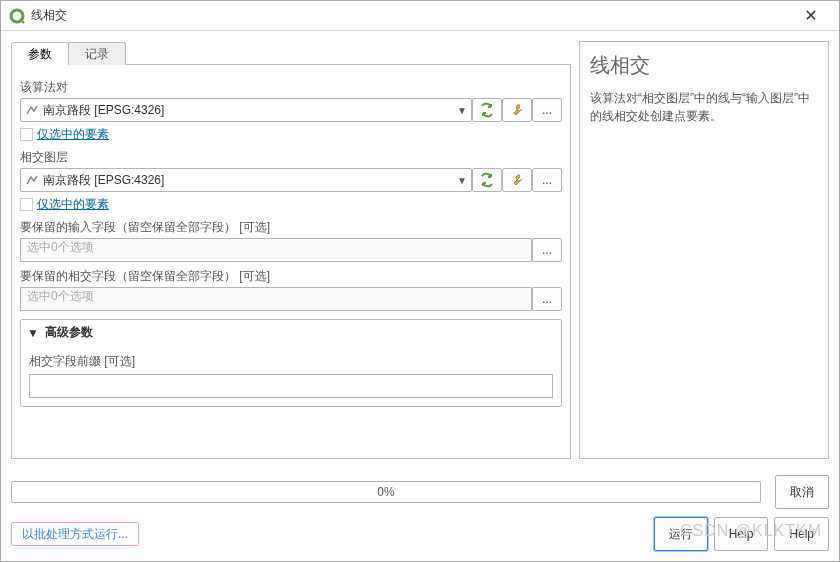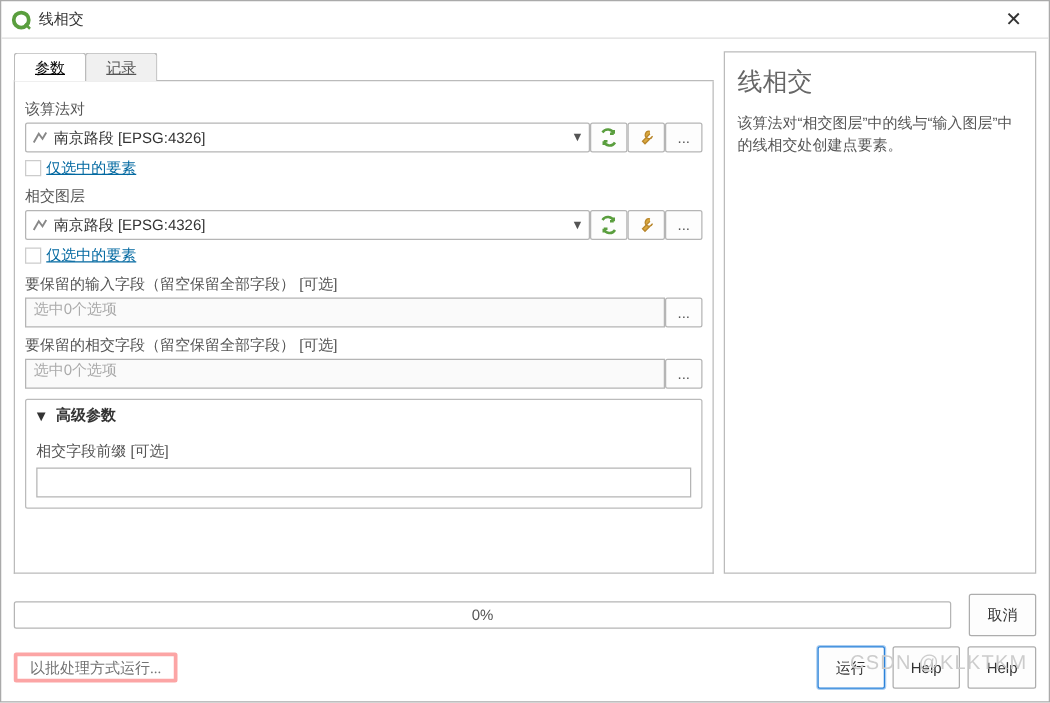--- a/index.html
+++ b/index.html
@@ -4,21 +4,21 @@
 <style>
 * { box-sizing: border-box; margin: 0; padding: 0; font-family: "Microsoft YaHei", sans-serif; font-size: 12px; }
 body { background: #fff; width: 840px; height: 562px; display: flex; flex-direction: column; border: 1px solid #aaa; }
 .titlebar { height: 30px; display: flex; align-items: center; padding: 0 8px; border-bottom: 1px solid #ddd; }
 .logo { width: 16px; height: 16px; margin-right: 6px; }
 .title { flex: 1; color: #333; }
 .close { width: 40px; height: 30px; display:flex; align-items:center; justify-content:center; font-size:16px; color:#333; }
 .main { flex: 1; display: flex; padding: 10px; gap: 8px; overflow: hidden; }
 .left { flex: 1; display: flex; flex-direction: column; }
 .tabs { display: flex; height: 24px; border-bottom: 1px solid #bbb; }
-.tab { padding: 3px 16px; border: 1px solid #bbb; border-bottom: none; background: #f0f0f0; margin-right:-1px; color:#555; position:relative; top:1px; border-radius:3px 3px 0 0;text-decoration:underline;}
+.tab { padding: 3px 16px; border: 1px solid #bbb; border-bottom: none; background: #f0f0f0; margin-right:-1px; color:#555; position:relative; top:1px; border-radius:3px 3px 0 0;}
 .tab.active { background: #fff; border-bottom:1px solid #fff; color:#000;}
 .panel { border: 1px solid #bbb; border-top:none; padding: 8px; flex:1; overflow-y:auto; color:#555;}
 .label { color:#555; margin: 6px 0 2px; }
 .row { display:flex; align-items:center; gap:0; margin-bottom:2px;}
 .combo { flex:1; height:24px; border:1px solid #b5b5b5; background:#fff; display:flex; align-items:center; padding:0 4px; border-radius:2px;}
 .combo svg.line-icon { margin-right:4px; }
 .combo-text { flex:1; color:#333;}
 .combo-arrow { color:#555; font-size:10px;}
 .iconbtn { width:30px; height:24px; border:1px solid #b5b5b5; background:#fdfdfd; border-radius:2px; display:flex; align-items:center; justify-content:center;}
 .checkbox-row { display:flex; align-items:center; margin:4px 0; color:#0369a1;text-decoration:underline;}
@@ -31,21 +31,21 @@
 .adv-body .inp { width:100%; height:24px; border:1px solid #b5b5b5; margin-top:4px;}
 .right { width:250px; border:1px solid #bbb; padding:10px; color:#555;}
 .right h3 { font-size:20px; font-weight:normal; color:#666; margin-bottom:8px; font-family: SimSun, serif;}
 .right p { line-height:1.5;margin-top:10px; }
 .bottom { padding:6px 10px 10px; }
 .progress-row { display:flex; align-items:center; gap:8px; margin-bottom:8px;}
 .progress { flex:1; height:22px; border:1px solid #b5b5b5; border-radius:2px; display:flex; align-items:center; justify-content:center; color:#555;}
 .button-row { display:flex; align-items:center;}
 .btn { height:24px; padding:16px 14px; border:1px solid #adadad; background:#fdfdfd; border-radius:2px; color:#333; margin-left:6px; display:flex; align-items:center;}
 .btn.primary { border:1px solid #2a82da; box-shadow: 0 0 0 1px rgba(42,130,218,0.4);}
-.batch { height:24px; padding:0 10px; border:3px solid #fca5a5; border-radius:2px; display:flex; align-items:center; color:#737373;font-family:Liberation Serif, serif;}
+.batch { height:24px; padding:0 10px; border:1px solid #fca5a5; border-radius:2px; display:flex; align-items:center; color:#3b82f6;}
 .spacer { flex:1;}
 .watermark { position:absolute; right:18px; bottom:22px; color:#ccc; font-size:16px; letter-spacing:1px; pointer-events:none; font-family: Arial;}
 </style>
 </head>
 <body>
 
 <div class="titlebar">
   <svg class="logo" viewBox="0 0 16 16">
       <circle cx="8" cy="8" r="6" fill="none" stroke="#5a9e3e" stroke-width="3"></circle>
       <path d="M11 11 L15 15" stroke="#5a9e3e" stroke-width="2"></path>

